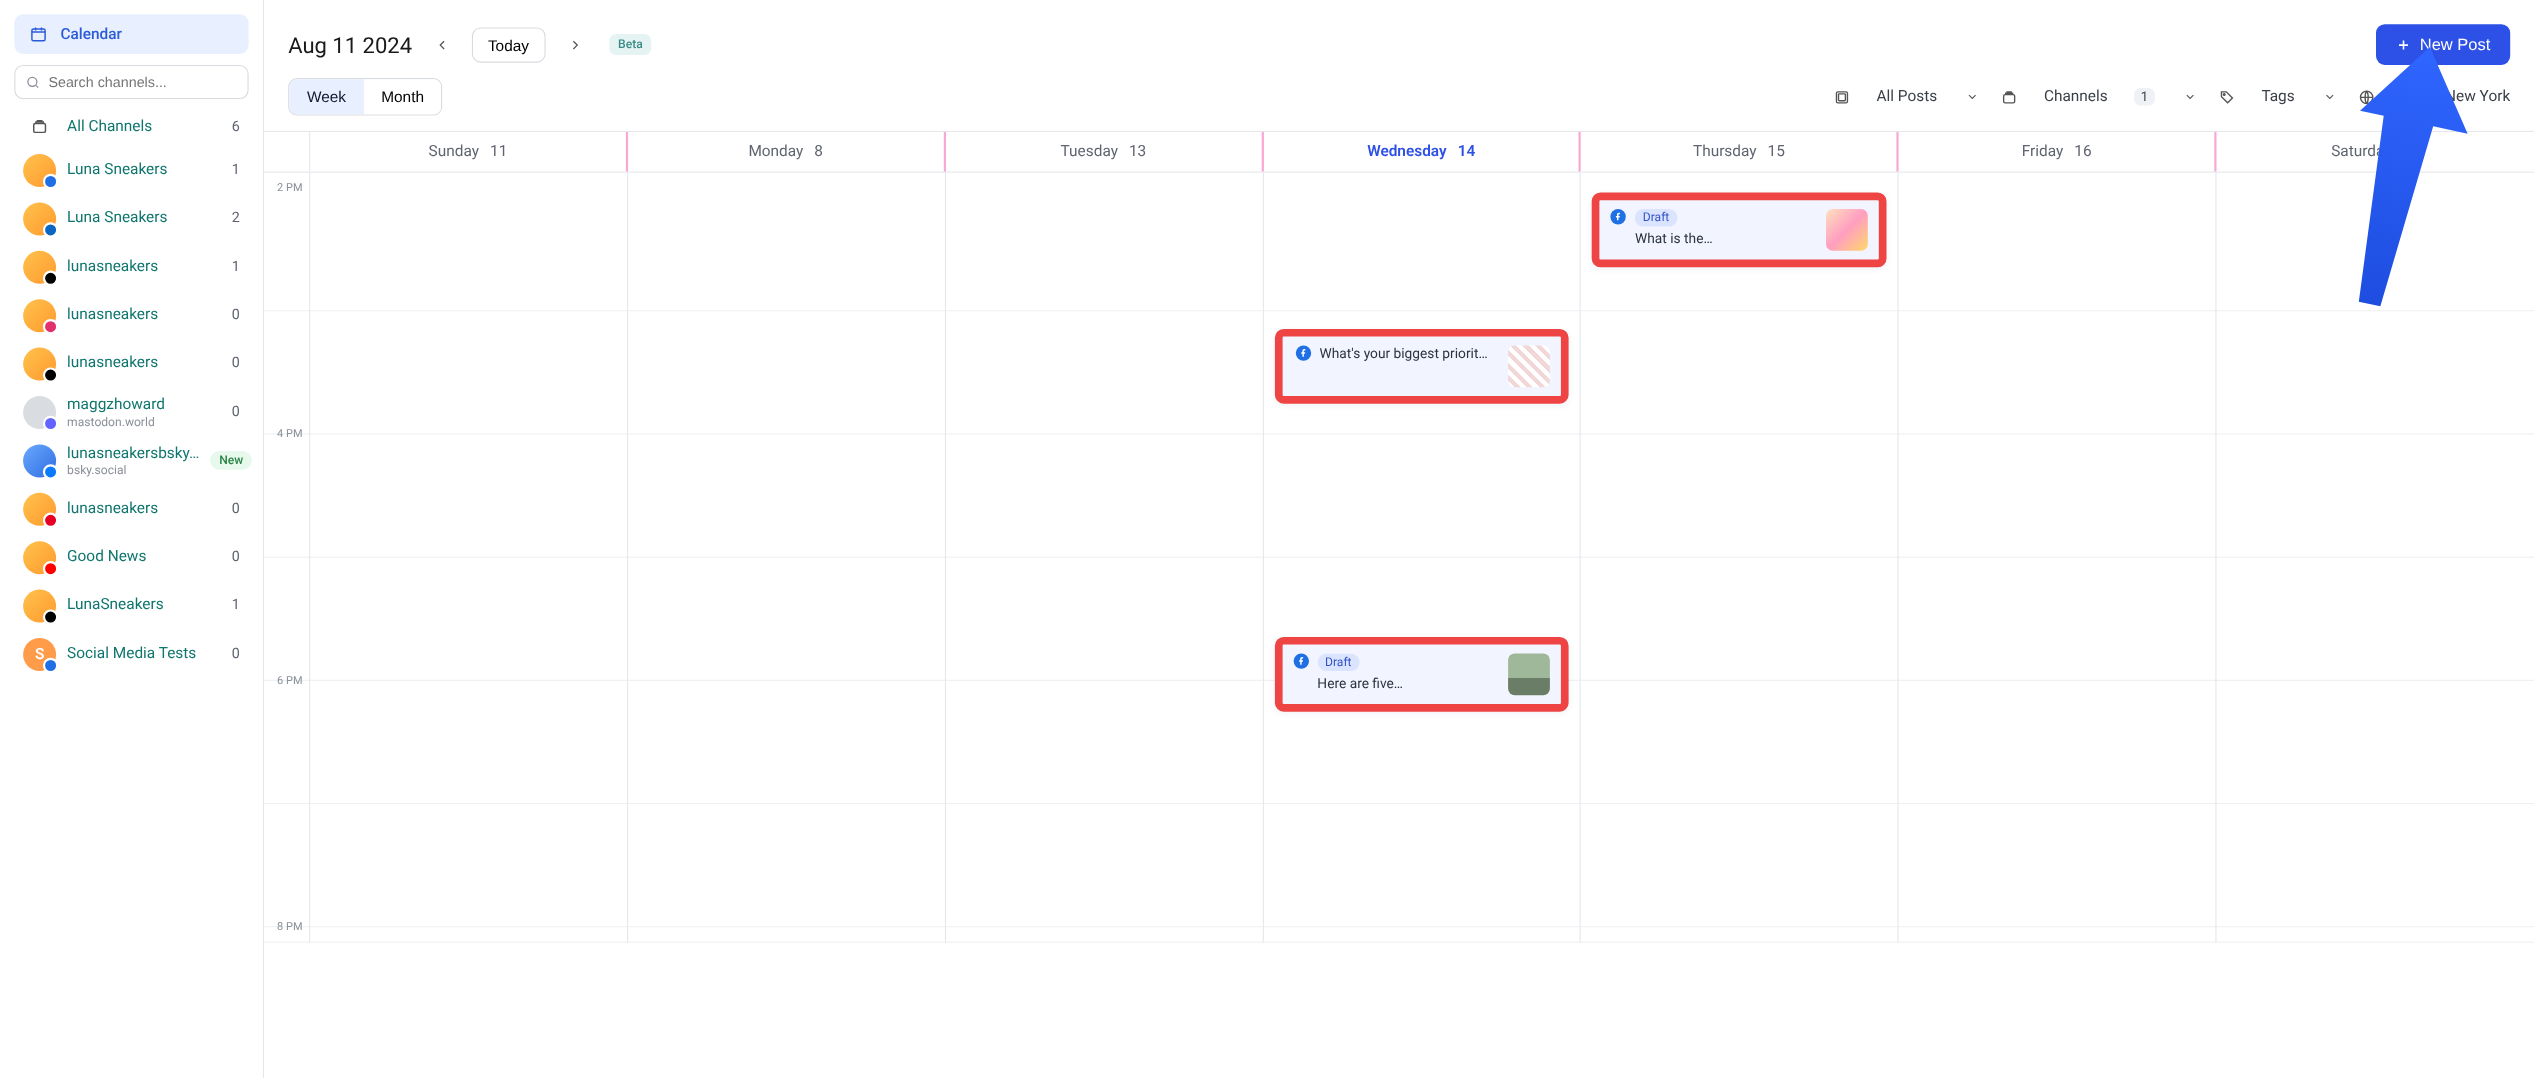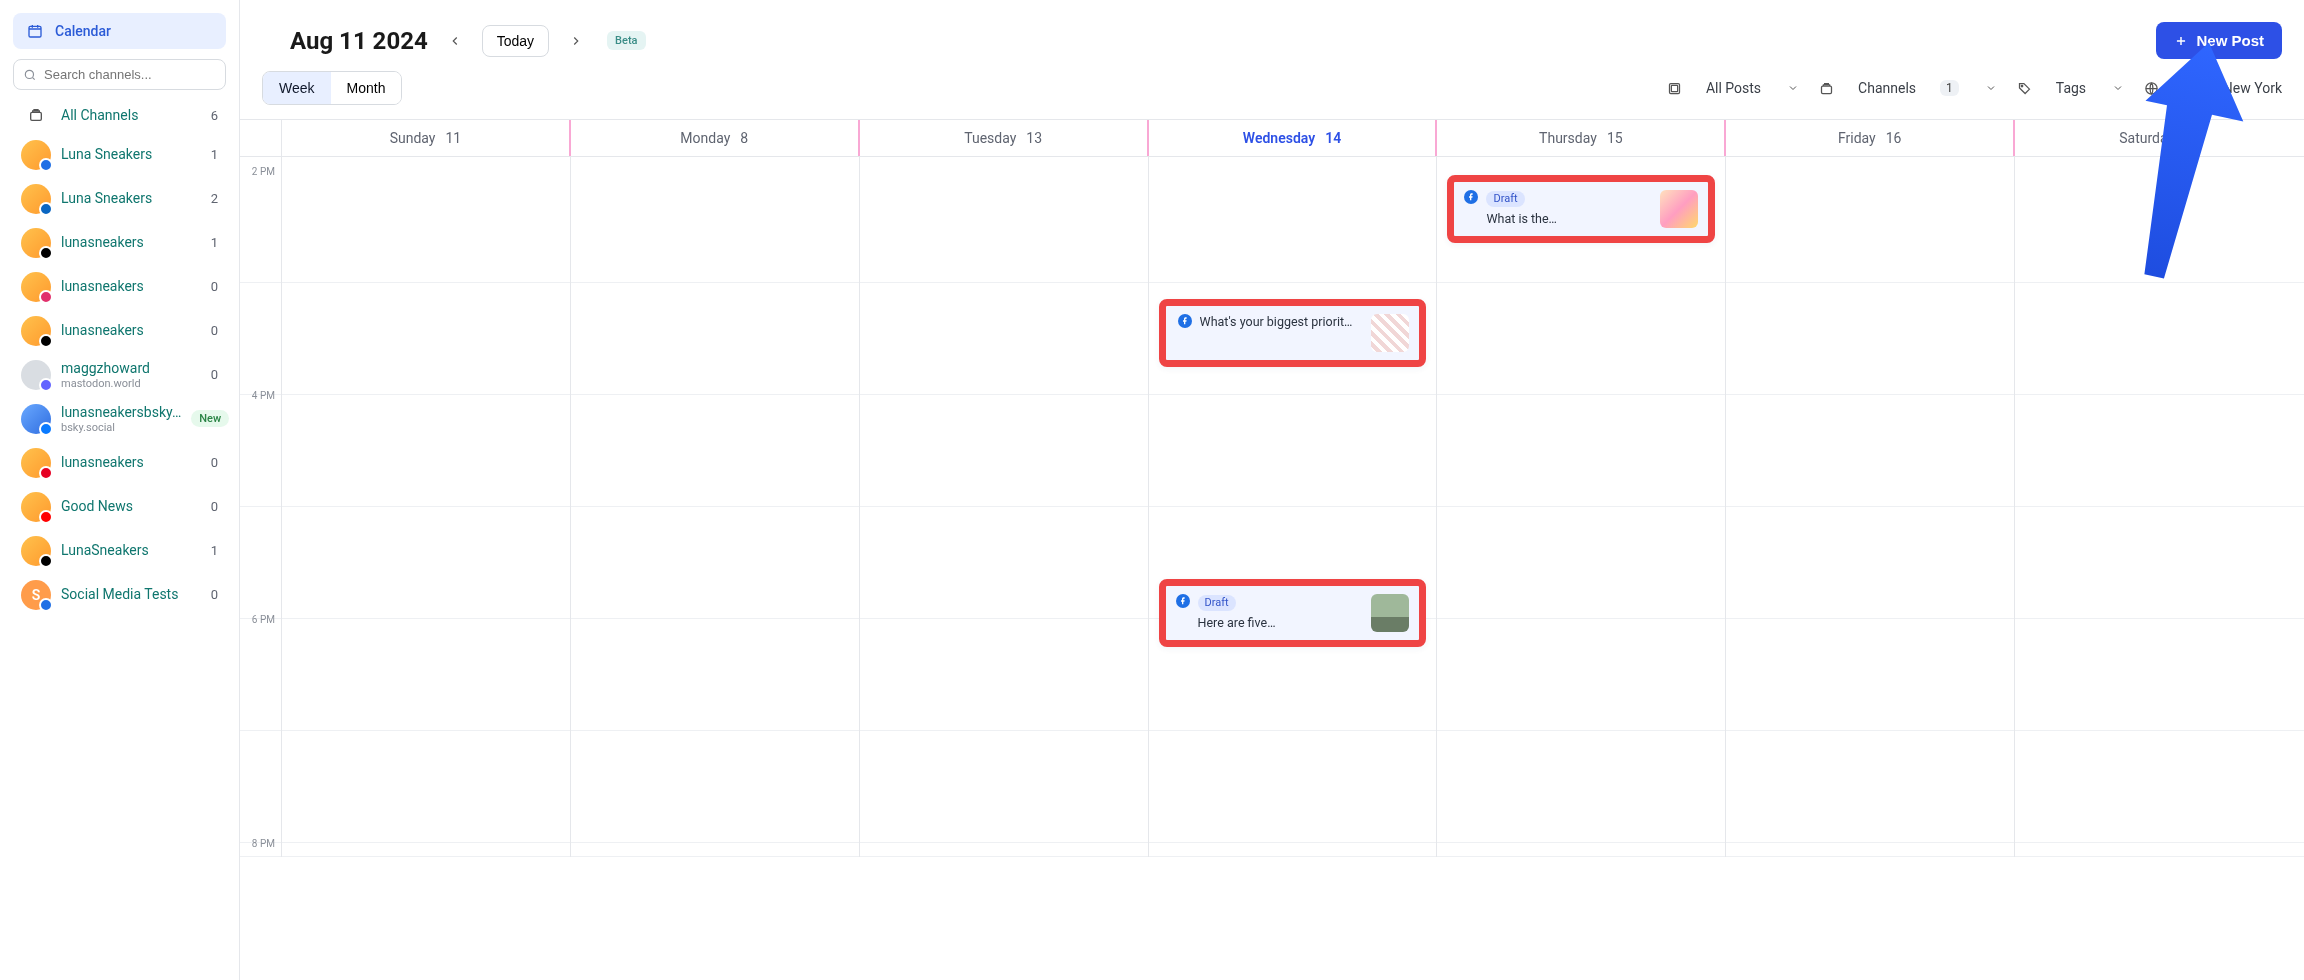--- a/index.html
+++ b/index.html
@@ -78,37 +78,37 @@
     padding:2px 8px; border-radius:999px;
   }
 
   
   .main { flex:1; display:flex; flex-direction:column; position:relative; overflow:hidden; }
 
   .topbar1 {
     display:flex; align-items:center; gap:12px;
     padding:22px 22px 12px 22px;
   }
-  .title { font-size:24px; font-weight:700;margin-left:28px; }
+  .title { font-size:20px; font-weight:400; }
   .nav-btn {
     width:30px;height:30px;border:none;background:transparent;border-radius:6px;
     display:flex;align-items:center;justify-content:center;cursor:pointer;color:#555;
   }
   .today-btn {
     border:1px solid #d7dbe0; background:#fff; border-radius:8px;
     padding:7px 14px; font-size:14px; cursor:pointer;
   }
   .beta {
     background:#e5f4f3; color:#3a8d87; font-size:11px; font-weight:500;
     padding:3px 8px; border-radius:6px; margin-left:4px;
   }
   .spacer { flex:1; }
   .new-post {
     background:#2d50e6; color:#fff; border:none; border-radius:8px;
-    padding:10px 18px; font-size:15px; font-weight:700;
+    padding:10px 18px; font-size:15px; font-weight:400;
     display:flex; align-items:center; gap:8px; cursor:pointer;
   }
 
   .topbar2 {
     display:flex; align-items:center; gap:20px;
     padding:0 22px 14px 22px;
   }
   .seg {
     border:1px solid #d7dbe0; border-radius:8px; overflow:hidden; display:flex;
   }

